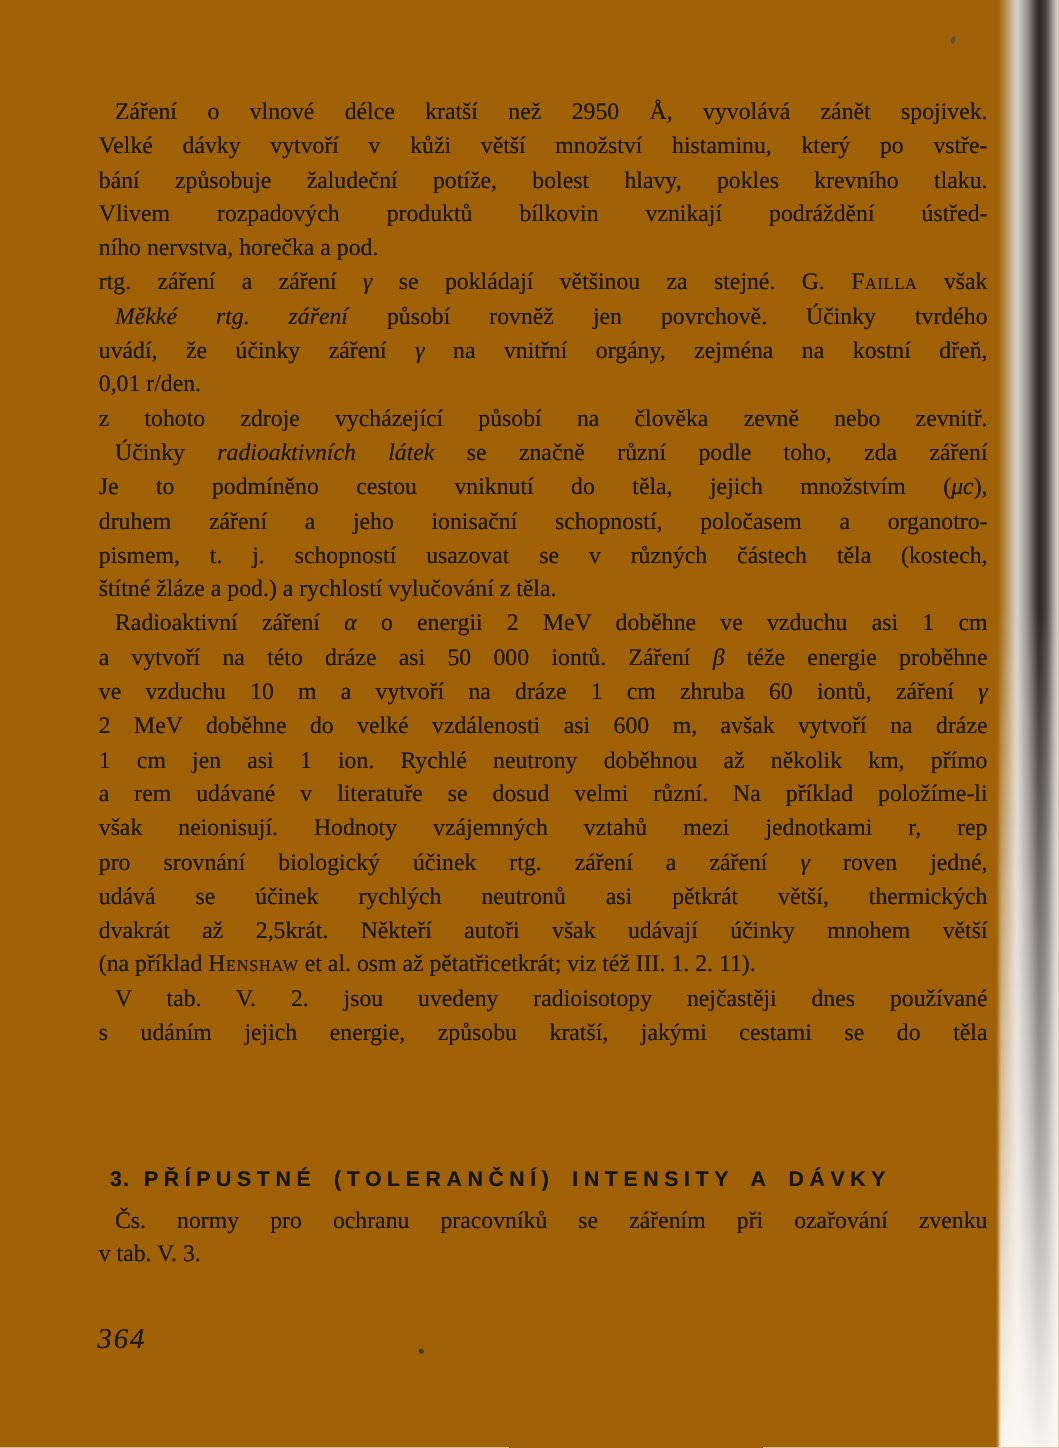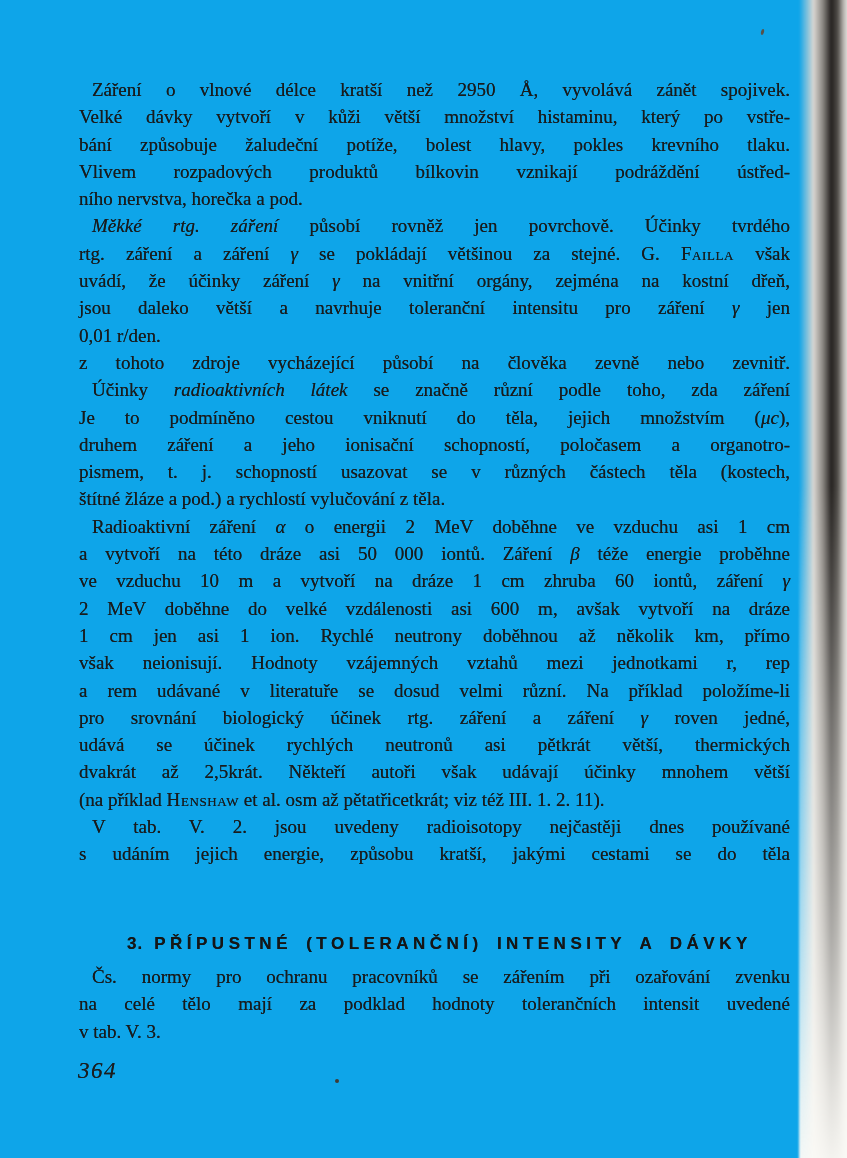--- a/index.html
+++ b/index.html
@@ -1,19 +1,19 @@
 <!DOCTYPE html>
 <html><head>
 <meta charset="utf-8">
 <title>Scanned book page</title>
 <style>
   html,body { margin:0; padding:0; background:#ffffff; }
   .page {
     position:relative; width:847px; height:1158px;
-    background:#0ea5e9; overflow:hidden;
+    background:#a16207; overflow:hidden;
     font-family:"Liberation Serif","DejaVu Serif",serif;
     color:#1b1b1b;
   }
   .textblock {
     position:absolute; left:79px; width:711px;
     font-size:19px; line-height:27.3px;
     text-shadow:0 0 0.3px rgba(10,10,10,0.75);
   }
   #main-text    { top:76px; }
   #closing-text { top:963px; }
@@ -21,21 +21,20 @@
   .line.last  { text-align-last:left; }
   .line.indent{ text-indent:13px; }
   .it { font-style:italic; }
   .sc { font-variant:small-caps; letter-spacing:0.6px; }
   .heading {
     position:absolute; left:88px; top:920px; white-space:nowrap;
     font-family:"Liberation Sans","DejaVu Sans",sans-serif;
     font-weight:700; font-size:17px; letter-spacing:4.5px;
     word-spacing:5px; color:#161616;
     text-shadow:0 0 0.3px rgba(10,10,10,0.7);
-    margin-left:39px;
   }
   .heading .num { margin-right:11px; letter-spacing:1px; }
   .pagenum {
     position:absolute; left:78px; top:1058px;
     font-style:italic; font-size:23px; letter-spacing:1.5px;
     color:#1d1d1d; text-shadow:0 0 0.3px rgba(10,10,10,0.75);text-align:center;
   }
   .gutter {
     position:absolute; top:-4px; right:-4px; width:52px; height:1166px;
     background:linear-gradient(to right,
@@ -70,61 +69,59 @@
 
   <main id="main-text" class="textblock">
       <div>
         <div class="line indent"><span>Záření o vlnové délce kratší než 2950 Å, vyvolává zánět spojivek.</span></div>
         <div class="line"><span>Velké dávky vytvoří v kůži větší množství histaminu, který po vstře-</span></div>
         <div class="line"><span>bání způsobuje žaludeční potíže, bolest hlavy, pokles krevního tlaku.</span></div>
         <div class="line"><span>Vlivem rozpadových produktů bílkovin vznikají podráždění ústřed-</span></div>
         <div class="line last"><span>ního nervstva, horečka a pod.</span></div>
       </div>
       <div>
+        <div class="line"><span>rtg. záření a záření </span><span class="it">γ</span><span> se pokládají většinou za stejné. G. </span><span class="sc">Failla</span><span> však</span></div>
         <div class="line indent"><span class="it">Měkké rtg. záření</span><span> působí rovněž jen povrchově. Účinky tvrdého</span></div>
-        <div class="line"><span>rtg. záření a záření </span><span class="it">γ</span><span> se pokládají většinou za stejné. G. </span><span class="sc">Failla</span><span> však</span></div>
         <div class="line"><span>uvádí, že účinky záření </span><span class="it">γ</span><span> na vnitřní orgány, zejména na kostní dřeň,</span></div>
-        <div class="line"><span>jsou daleko větší a navrhuje toleranční intensitu pro záření </span><span class="it">γ</span><span> jen</span></div>
         <div class="line last"><span>0,01 r/den.</span></div>
       </div>
       <div>
         <div class="line"><span>z tohoto zdroje vycházející působí na člověka zevně nebo zevnitř.</span></div>
         <div class="line indent"><span>Účinky </span><span class="it">radioaktivních látek</span><span> se značně různí podle toho, zda záření</span></div>
         <div class="line"><span>Je to podmíněno cestou vniknutí do těla, jejich množstvím (</span><span class="it">μc</span><span>),</span></div>
         <div class="line"><span>druhem záření a jeho ionisační schopností, poločasem a organotro-</span></div>
         <div class="line"><span>pismem, t. j. schopností usazovat se v různých částech těla (kostech,</span></div>
         <div class="line last"><span>štítné žláze a pod.) a rychlostí vylučování z těla.</span></div>
       </div>
       <div>
         <div class="line indent"><span>Radioaktivní záření </span><span class="it">α</span><span> o energii 2 MeV doběhne ve vzduchu asi 1 cm</span></div>
         <div class="line"><span>a vytvoří na této dráze asi 50 000 iontů. Záření </span><span class="it">β</span><span> téže energie proběhne</span></div>
         <div class="line"><span>ve vzduchu 10 m a vytvoří na dráze 1 cm zhruba 60 iontů, záření </span><span class="it">γ</span></div>
         <div class="line"><span>2 MeV doběhne do velké vzdálenosti asi 600 m, avšak vytvoří na dráze</span></div>
         <div class="line"><span>1 cm jen asi 1 ion. Rychlé neutrony doběhnou až několik km, přímo</span></div>
+        <div class="line"><span>a rem udávané v literatuře se dosud velmi různí. Na příklad položíme-li</span></div>
         <div class="line"><span>však neionisují. Hodnoty vzájemných vztahů mezi jednotkami r, rep</span></div>
-        <div class="line"><span>a rem udávané v literatuře se dosud velmi různí. Na příklad položíme-li</span></div>
         <div class="line"><span>pro srovnání biologický účinek rtg. záření a záření </span><span class="it">γ</span><span> roven jedné,</span></div>
         <div class="line"><span>udává se účinek rychlých neutronů asi pětkrát větší, thermických</span></div>
         <div class="line"><span>dvakrát až 2,5krát. Někteří autoři však udávají účinky mnohem větší</span></div>
         <div class="line last"><span>(na příklad </span><span class="sc">Henshaw</span><span> et al. osm až pětatřicetkrát; viz též III. 1. 2. 11).</span></div>
       </div>
       <div>
         <div class="line indent"><span>V tab. V. 2. jsou uvedeny radioisotopy nejčastěji dnes používané</span></div>
         <div class="line"><span>s udáním jejich energie, způsobu kratší, jakými cestami se do těla</span></div>
       </div>
     </main>
 
   <h2 class="heading">
     <span class="num">3.</span><span>PŘÍPUSTNÉ (TOLERANČNÍ) INTENSITY A DÁVKY</span>
   </h2>
 
   <section id="closing-text" class="textblock">
       <div>
         <div class="line indent"><span>Čs. normy pro ochranu pracovníků se zářením při ozařování zvenku</span></div>
-        <div class="line"><span>na celé tělo mají za podklad hodnoty tolerančních intensit uvedené</span></div>
         <div class="line last"><span>v tab. V. 3.</span></div>
       </div>
     </section>
 
   <div class="pagenum">364</div>
 
   <div class="gutter">
     <div class="gutter-fade"></div>
   </div>
 

